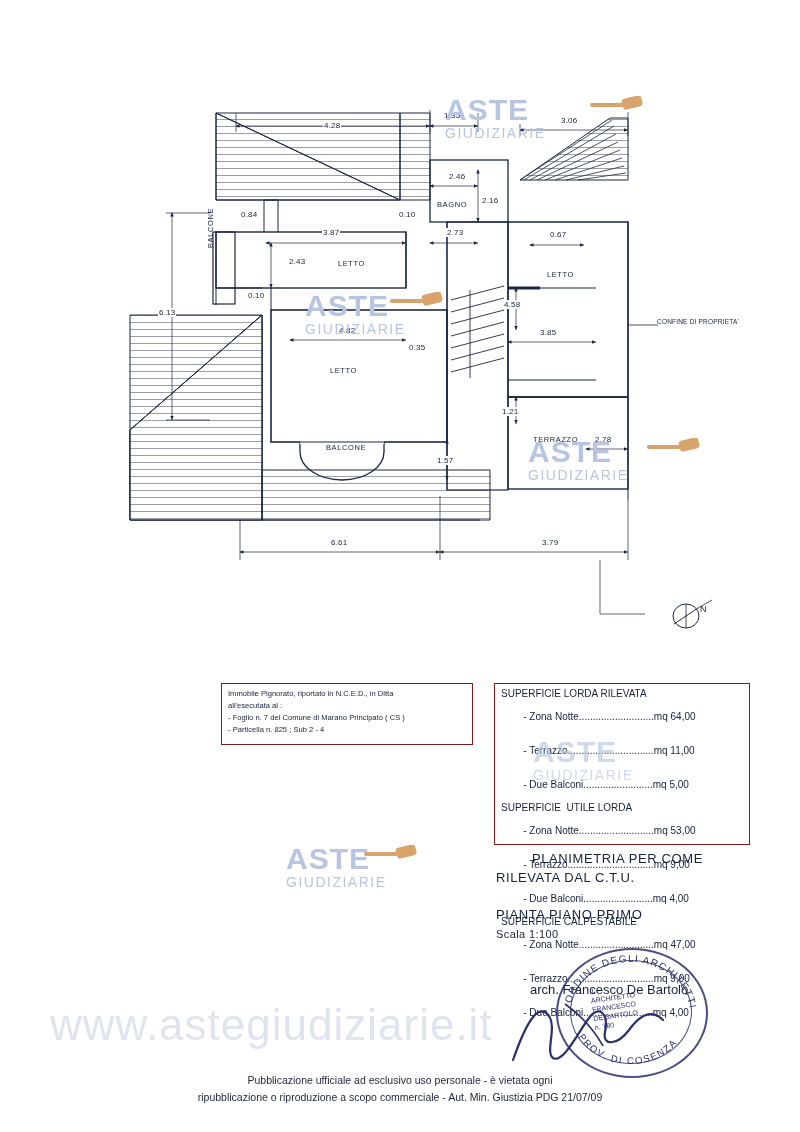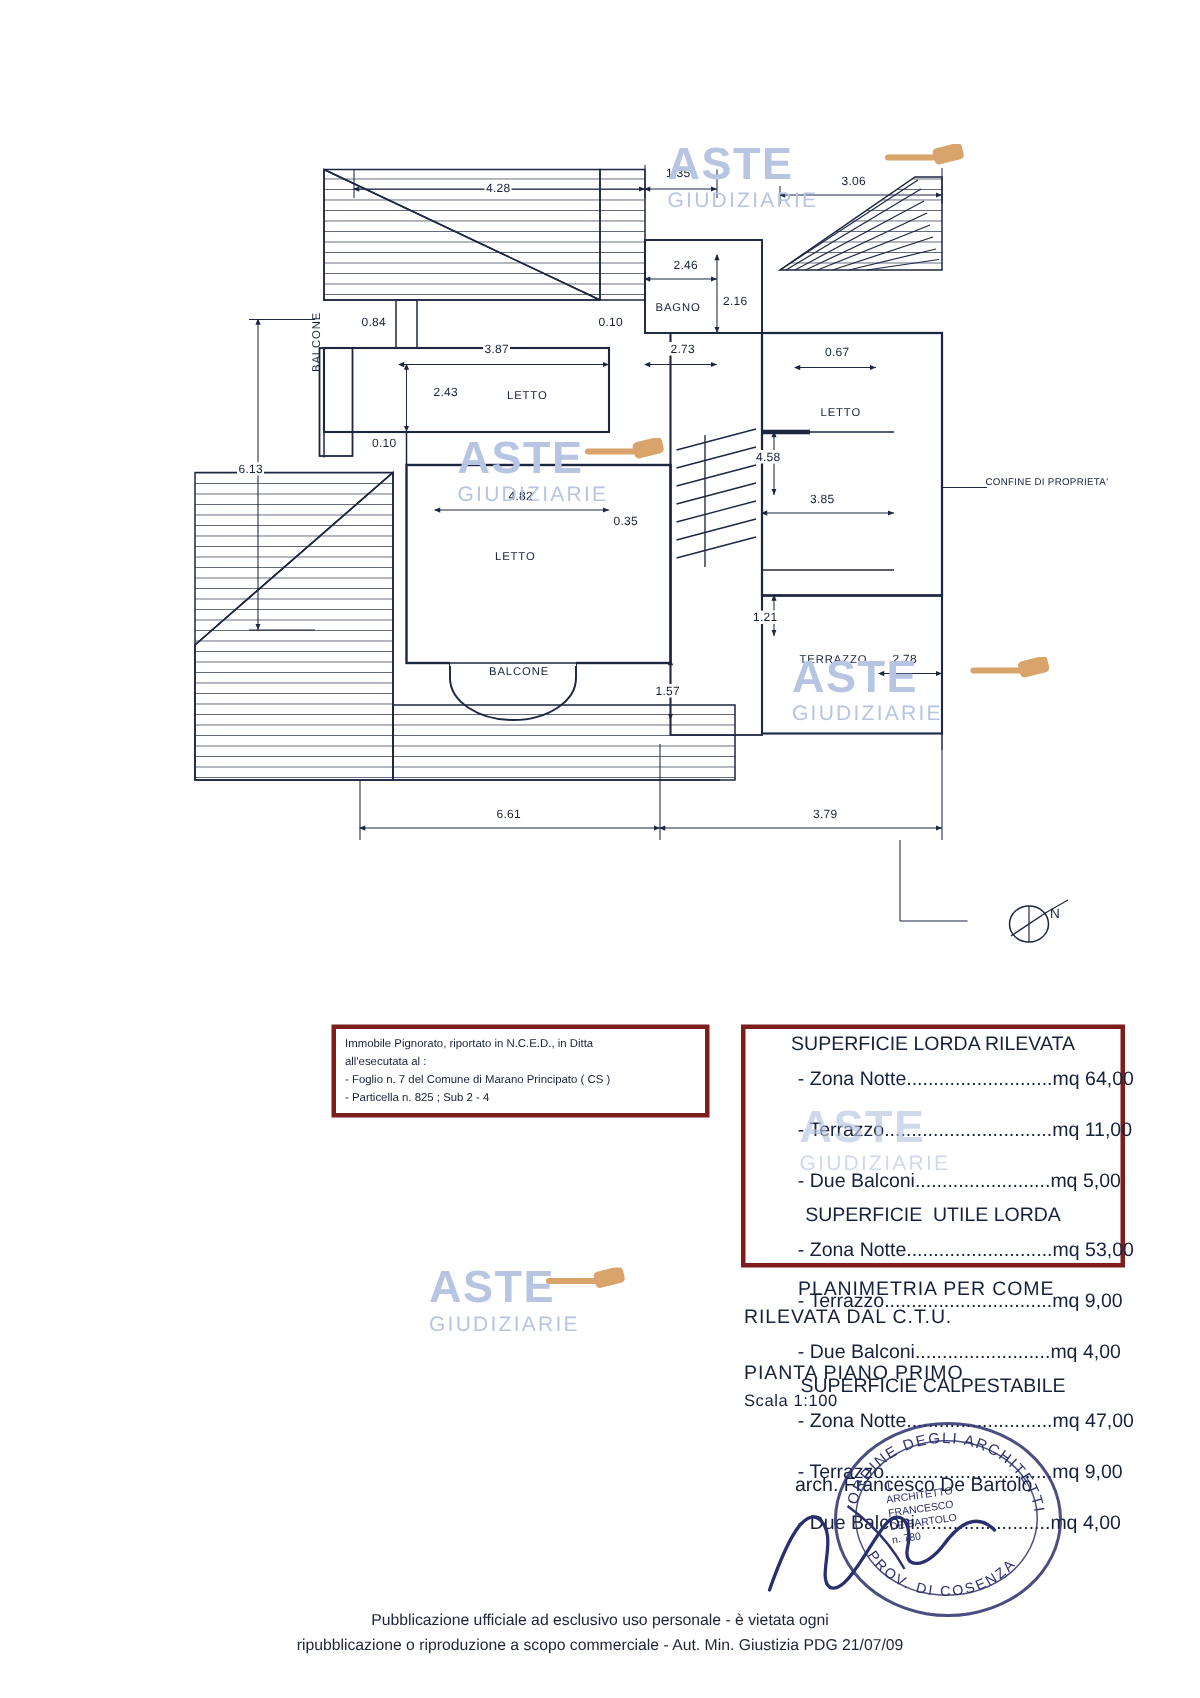--- a/index.html
+++ b/index.html
@@ -77,36 +77,35 @@
     font-size: 44px;
     color: #dfe4ef;
     letter-spacing: 1px;
     white-space: nowrap;
     font-family: "Liberation Sans", sans-serif;
   }
 
   
   .box {
     position: absolute;
-    border: 3px solid #7f1d1d;
+    border: 1px solid #7f1d1d;
     background: transparent;
     box-sizing: border-box;
   }
   .box-text {
     font-size: 7.6px;
     line-height: 12px;
     color: #15203a;
     padding: 4px 6px;
   }
   .surface-box .ln {
-    font-size: 13px;
+    font-size: 10px;
     line-height: 11.4px;
     color: #15203a;
     white-space: pre;
-    text-align: center;
   }
   .caption {
     position: absolute;
     font-size: 13px;
     color: #15203a;
     letter-spacing: 0.6px;
     line-height: 17px;
     white-space: pre-line;
   }
   .caption.small {
@@ -488,19 +487,20 @@
 
   <div class="wm" style="left:286px;top:845px;">
     <div class="aste">ASTE</div>
     <div class="giud">GIUDIZIARIE</div>
   </div>
   <svg class="gavel" style="left:362px;top:845px;" viewBox="0 0 58 16">
     <rect x="2" y="7" width="34" height="4" rx="2" fill="#d8a46b"></rect>
     <rect x="34" y="1" width="20" height="11" rx="3" fill="#d8a46b" transform="rotate(-14 44 6)"></rect>
   </svg>
 
+  <div class="wm-big">www.astegiudiziarie.it</div>
 
   <div class="footer">
     <div>Pubblicazione ufficiale ad esclusivo uso personale - è vietata ogni</div>
     <div>ripubblicazione o riproduzione a scopo commerciale - Aut. Min. Giustizia PDG 21/07/09</div>
   </div>
 
 </div>
 
 </body></html>

